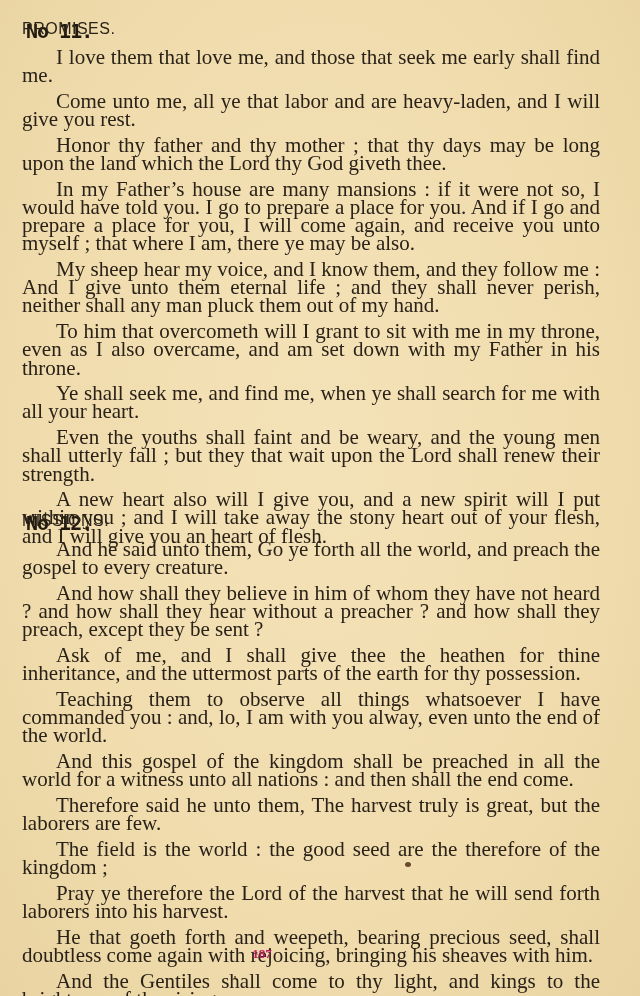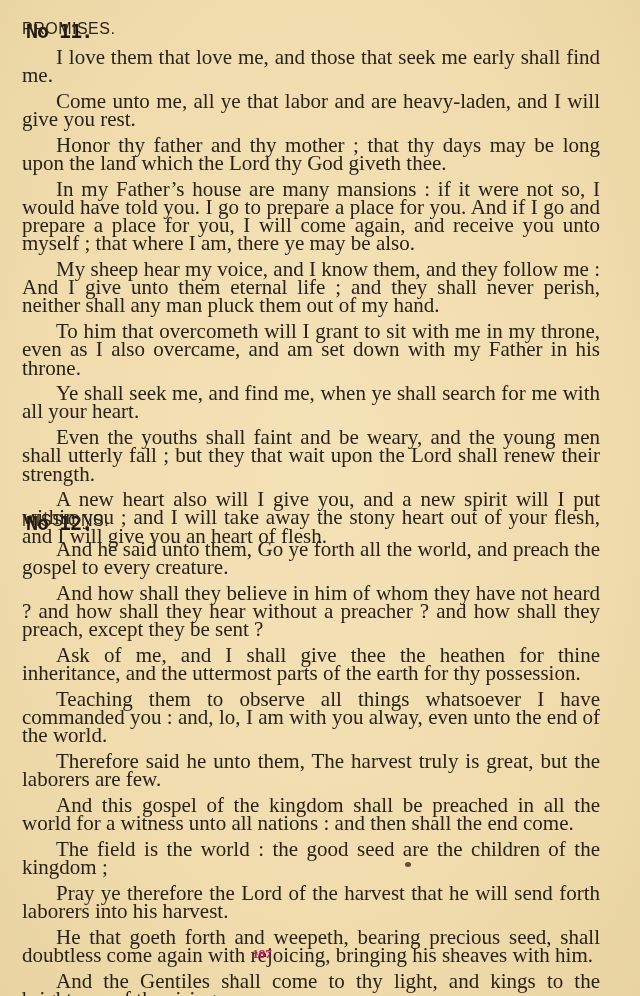--- a/index.html
+++ b/index.html
@@ -101,23 +101,23 @@
 
   <div class="section" style="top:510px;">
     <div class="heading">
       <span class="num">No 12.</span>
       <span class="title">MISSIONS.</span>
     </div>
     <p class="verse">And he said unto them, Go ye forth all the world, and preach the gospel to every creature.</p>
     <p class="verse">And how shall they believe in him of whom they have not heard ? and how shall they hear without a preacher ? and how shall they preach, except they be sent ?</p>
     <p class="verse">Ask of me, and I shall give thee the heathen for thine inheritance, and the uttermost parts of the earth for thy possession.</p>
     <p class="verse">Teaching them to observe all things whatsoever I have commanded you : and, lo, I am with you alway, even unto the end of the world.</p>
+    <p class="verse">And this gospel of the kingdom shall be preached in all the world for a witness unto all nations : and then shall the end come.</p>
     <p class="verse">Therefore said he unto them, The harvest truly is great, but the laborers are few.</p>
-    <p class="verse">And this gospel of the kingdom shall be preached in all the world for a witness unto all nations : and then shall the end come.</p>
-    <p class="verse">The field is the world : the good seed are the children of the kingdom ;</p>
+    <p class="verse">The field is the world : the good seed are the therefore of the kingdom ;</p>
     <p class="verse">Pray ye therefore the Lord of the harvest that he will send forth laborers into his harvest.</p>
     <p class="verse">He that goeth forth and weepeth, bearing precious seed, shall doubtless come again with rejoicing, bringing his sheaves with him.</p>
     <p class="verse">And the Gentiles shall come to thy light, and kings to the brightness of thy rising.</p>
   </div>
 
   <div class="page-number">187</div>
 
   <span class="spot" style="left:405px; top:862px; width:6px; height:5px;"></span>
   <span class="spot" style="left:234px; top:976px; width:2px; height:2px;"></span>
 </div>

